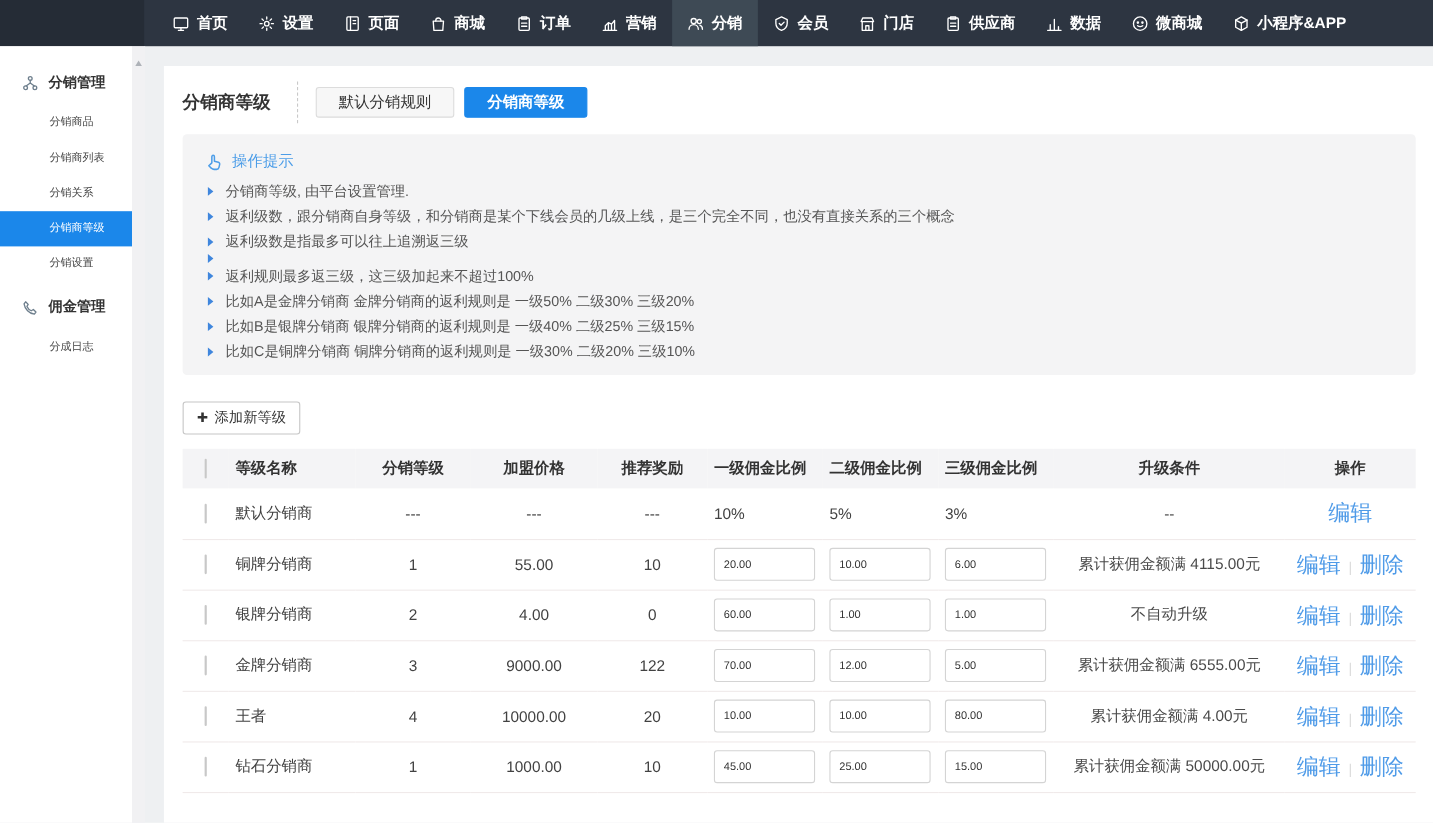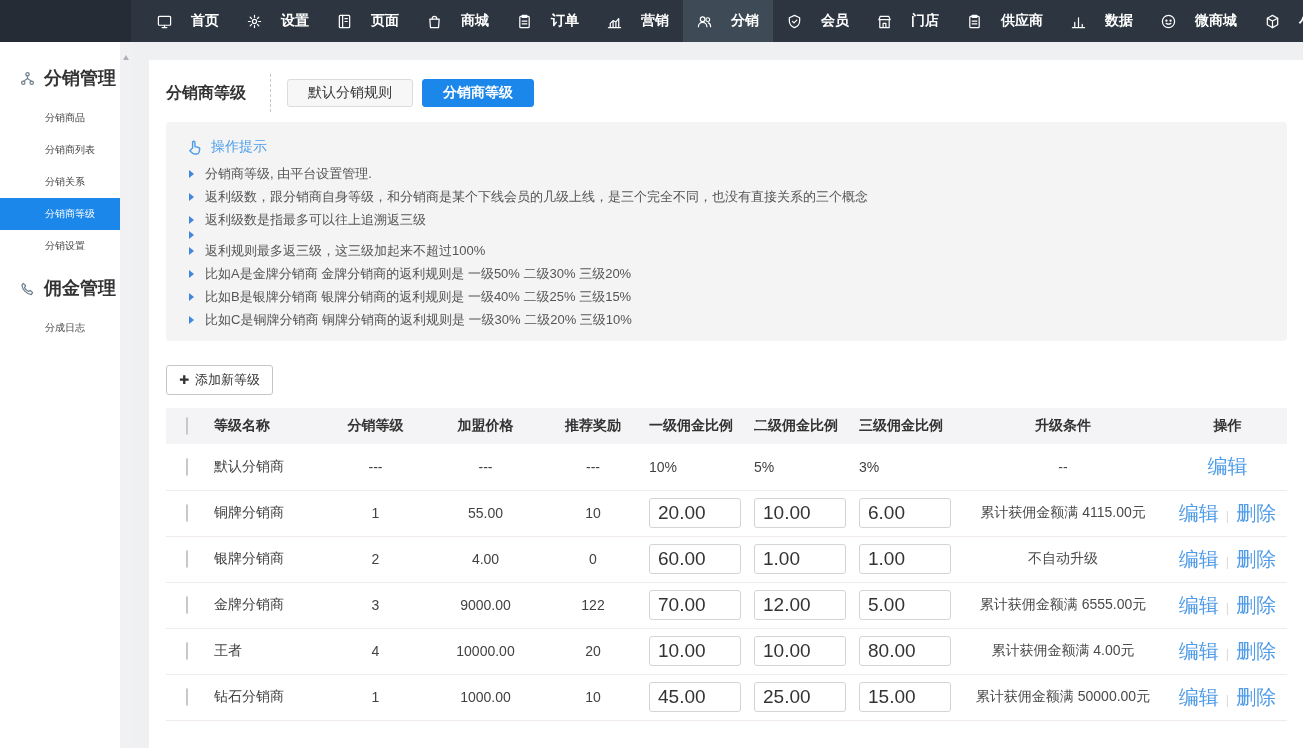--- a/index.html
+++ b/index.html
@@ -6,29 +6,29 @@
   html,body { margin:0; padding:0; }
   body {
     width:1303px; height:748px; overflow:hidden;
     font-family:"Liberation Sans","DejaVu Sans",sans-serif;
     background:#eef0f2; color:#333;
   }
   
   .topnav { height:42px; background:#2d3541; display:flex; align-items:stretch; }
   .logo-area { width:131px; background:#252c36; flex:none; }
   .nav-items { display:flex; align-items:stretch; padding-left:12px; }
-  .nav-item { display:flex; align-items:center; gap:19px; padding:0 14px;
+  .nav-item { display:flex; align-items:center; gap:7px; padding:0 14px;
     color:#fff; font-size:14px; font-weight:bold; cursor:pointer; white-space:nowrap; }
   .nav-item.active { background:#3e4a55; }
   .nicon svg { width:15px; height:15px; display:block; }
   
   .layout { display:flex; height:706px; }
   .sidebar { width:120px; background:#fff; flex:none; padding-top:10px; }
   .side-group-title { display:flex; align-items:center; gap:9px; padding:14px 0 12px 20px;
-    font-size:18px; font-weight:bold; color:#333; }
+    font-size:13px; font-weight:bold; color:#333; }
   .sicon { color:#6e7f8d; display:flex; }
   .sicon svg { width:15px; height:15px; }
   .side-item { height:32px; line-height:32px; padding-left:45px; font-size:10px;
     color:#444; cursor:pointer; white-space:nowrap; }
   .side-item.active { background:#1b87ea; color:#fff; }
   .scrollstrip { width:12px; background:#f1f1f3; flex:none; position:relative; cursor:pointer; }
   .up-arrow { position:absolute; top:13px; left:2.5px; width:0; height:0;
     border-left:3.5px solid transparent; border-right:3.5px solid transparent;
     border-bottom:5px solid #aeb2b8; }
   
@@ -58,21 +58,21 @@
   .plus { font-size:12px; line-height:1; }
   table.grid { border-collapse:collapse; table-layout:fixed; width:100%; }
   thead th { background:#f4f4f6; height:36px; font-size:14px; color:#333;
     font-weight:bold; padding:0 6px; }
   tbody td { height:46px; border-bottom:1px solid #f0eaea; font-size:14px;
     color:#424242; padding:0 6px; }
   .al { text-align:left; } .ac { text-align:center; }
   .cb { width:14px; height:14px; border:1px solid #c8c8c8; border-radius:2px;
     background:#fff; margin:0 auto; cursor:pointer; }
   input.rate { width:92px; height:30px; border:1px solid #d4d4d4; border-radius:3px;
-    padding:0 8px; font-size:19px; color:#333; font-family:inherit; background:#fff; }
+    padding:0 8px; font-size:10px; color:#333; font-family:inherit; background:#fff; }
   .cond { font-size:14px; color:#4a4a4a; }
   .lnk { color:#4f9be8; text-decoration:none; cursor:pointer; font-size:20px; }
   .sep { color:#dcdcdc; margin:0 7px; font-size:13px; }
 </style>
 </head>
 <body>
 
 <header class="topnav">
   <div class="logo-area"></div>
   <nav class="nav-items" id="navItems">

